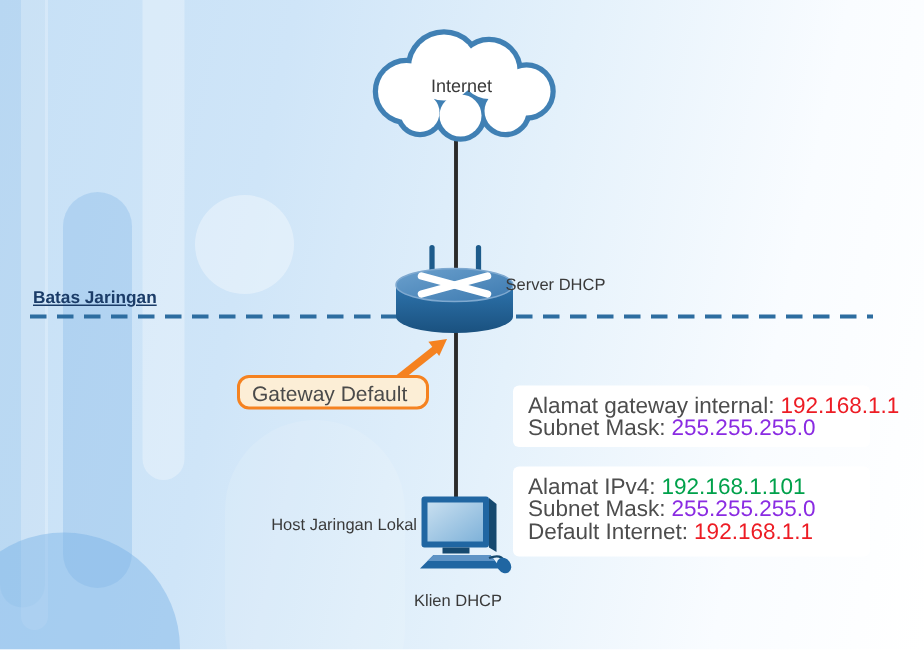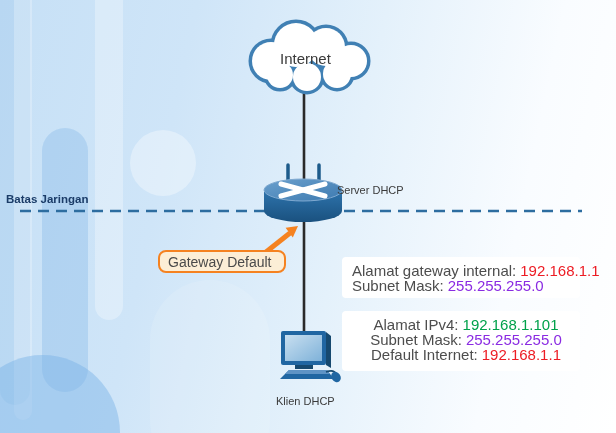--- a/index.html
+++ b/index.html
@@ -4,39 +4,39 @@
 <style>
   html,body { margin:0; padding:0; }
   .stage {
     position:relative; width:616px; height:433px; overflow:hidden;
     font-family:"Liberation Sans", sans-serif;
     background: linear-gradient(102deg, #c6e0f6 0%, #cfe5f8 28%, #e4f1fb 55%, #f9fcff 80%, #ffffff 100%);
   }
   .shape { position:absolute; pointer-events:none; }
   .diagram-svg { position:absolute; left:0; top:0; }
   .label { position:absolute; color:#3a3a3a; font-size:11px; white-space:nowrap; }
-  .internet-label { left:280px; top:50px; width:48px; text-align:center; font-size:15px; }
+  .internet-label { left:280px; top:50px; width:48px; text-align:right; font-size:12px; }
   .server-label { left:337px; top:184px; }
-  .boundary-label { left:6px; top:193px; font-size:11.5px; font-weight:bold; color:#1b3c68; }
+  .boundary-label { left:22px; top:193px; font-size:11.5px; font-weight:bold; color:#1b3c68;text-decoration:underline; }
   .host-label { left:168px; top:344px; width:110px; text-align:right; }
   .client-label { left:276px; top:374px;margin-top:21px; }
   .callout {
     position:absolute; left:158px; top:250px; width:128px; height:23px;
     box-sizing:border-box; border:2.5px solid #f58220; border-radius:8px;
     background:#fceed6; display:flex; align-items:center; padding-left:8px;
     color:#4a4a4a; font-size:14px; white-space:nowrap;
   }
   .info-box {
     position:absolute; left:342px; width:238px; background:#ffffff;
     border-radius:4px; padding:6px 0 5px 10px; box-sizing:border-box;
     font-size:15px; color:#4d4d4d; line-height:15px; white-space:nowrap;
   }
   .info-box .val { margin-left:4px; }
   .gw-box { top:257px; height:41px; }
-  .client-box { top:311px; height:60px;text-align:center; }
+  .client-box { top:311px; height:60px; }
 </style>
 </head>
 <body>
 
 <div class="stage">
 
   <div class="shape" style="left:0px; top:-40px; width:30px; height:445px; border-radius:15px; background:rgba(120,178,230,.18);"></div>
   <div class="shape" style="left:14px; top:-20px; width:18px; height:440px; border-radius:10px; background:rgba(255,255,255,.25);"></div>
   <div class="shape" style="left:42px; top:128px; width:46px; height:264px; border-radius:24px; background:rgba(125,180,232,.33);"></div>
   <div class="shape" style="left:95px; top:-30px; width:28px; height:350px; border-radius:16px; background:rgba(255,255,255,.30);"></div>
@@ -109,20 +109,21 @@
       <path d="M289 370 L327 370 L334 379 L280 379 Z" fill="#2066a2"></path>
       <path d="M289 370 L327 370 L330 374 L285 374 Z" fill="#5e93c5"></path>
       <path d="M326 372 Q334 369 336 374" stroke="#16496f" fill="none" stroke-width="1.5"></path>
       <ellipse cx="336" cy="377" rx="4.5" ry="5.5" fill="#2066a2" transform="rotate(-35 336 377)"></ellipse>
     </g>
   </svg>
 
   <div class="label internet-label">Internet</div>
   <div class="label server-label">Server DHCP</div>
   <div class="label boundary-label">Batas Jaringan</div>
+  <div class="label host-label">Host Jaringan Lokal</div>
   <div class="label client-label">Klien DHCP</div>
 
   <div class="callout">
     <span>Gateway Default</span>
   </div>
 
   <div class="info-box gw-box">
     <div class="info-line">
       <span class="lbl">Alamat gateway internal:</span><span class="val" style="color: rgb(237, 28, 36);">192.168.1.1</span>
     </div>

